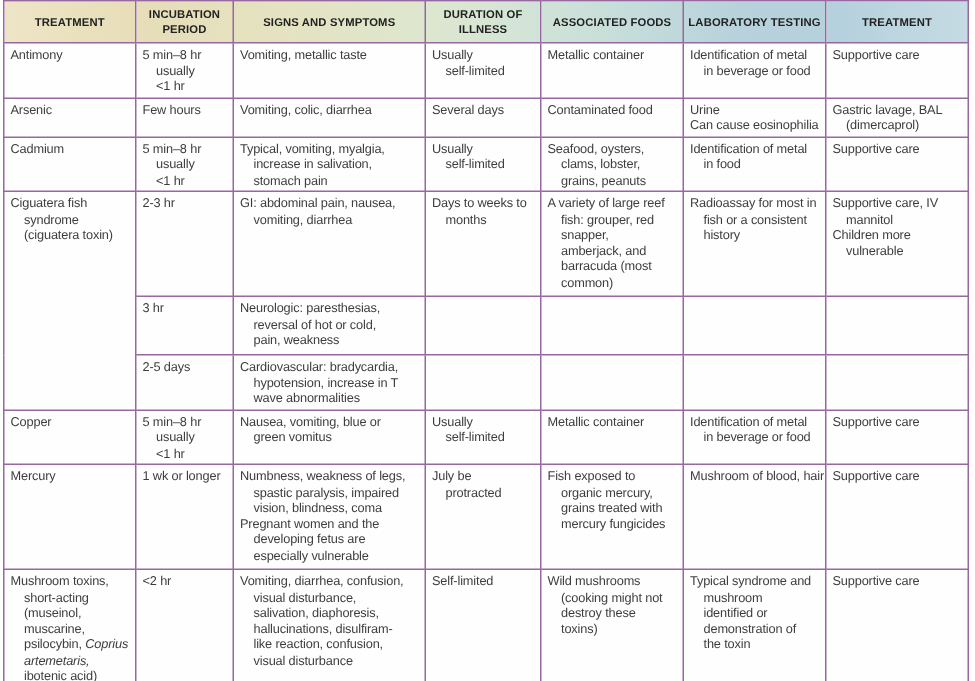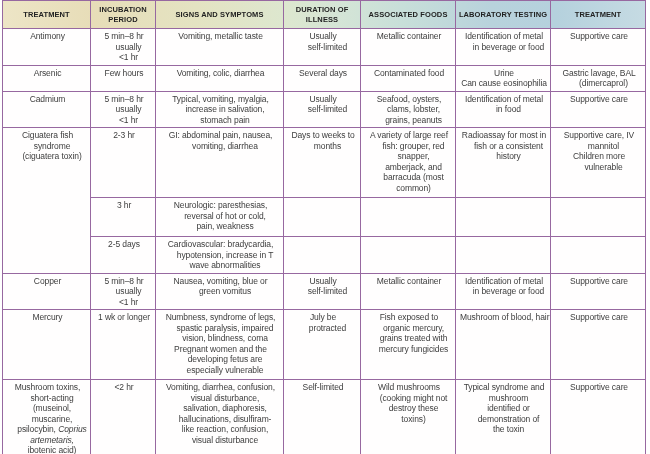--- a/index.html
+++ b/index.html
@@ -51,21 +51,20 @@
     color:var(--body-text);
     letter-spacing:-0.1px;
     padding:2px 2px 2px 4px;
     background:#fffefe;
   }
   .para{
     white-space:pre;
     padding-left:9px;
     text-indent:-9px;
     line-height:10.5px;
-    text-align:center;
   }
   tbody tr:nth-child(1){height:34px}
   tbody tr:nth-child(2){height:26px}
   tbody tr:nth-child(3){height:35px}
   tbody tr:nth-child(4){height:70px}
   tbody tr:nth-child(5){height:39px}
   tbody tr:nth-child(6){height:36px}
   tbody tr:nth-child(7){height:34px}
   tbody tr:nth-child(8){height:70px}
   tbody tr:nth-child(9){height:77px}
@@ -288,21 +287,21 @@
         </td>
       </tr>
       <tr>
         <td>
           <div class="para"><span>Mercury</span></div>
         </td>
         <td>
           <div class="para"><span>1 wk or longer</span></div>
         </td>
         <td>
-          <div class="para"><span>Numbness, syndrome of legs,
+          <div class="para"><span>Numbness, weakness of legs,
 spastic paralysis, impaired
 vision, blindness, coma</span></div>
           <div class="para"><span>Pregnant women and the
 developing fetus are
 especially vulnerable</span></div>
         </td>
         <td>
           <div class="para"><span>July be
 protracted</span></div>
         </td>

